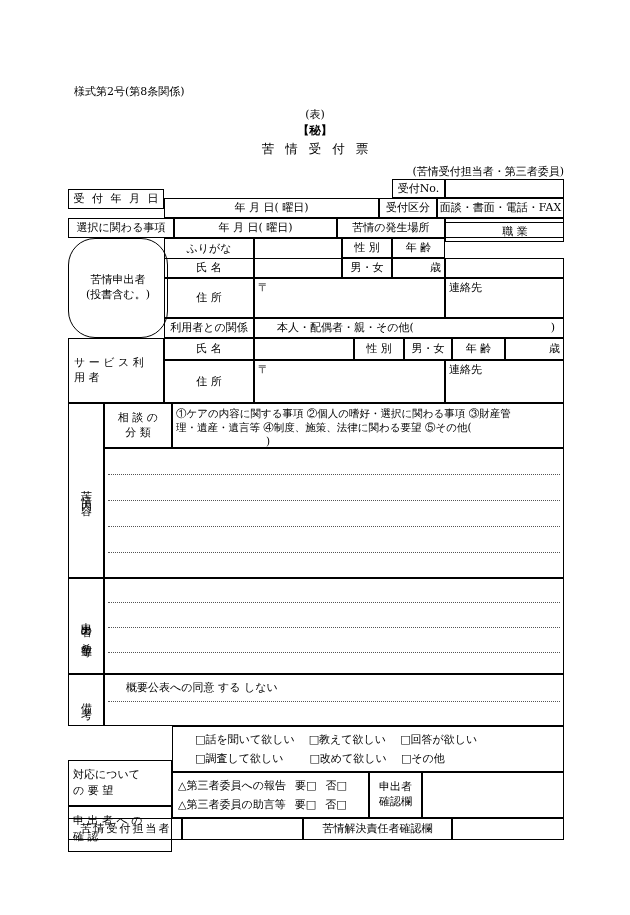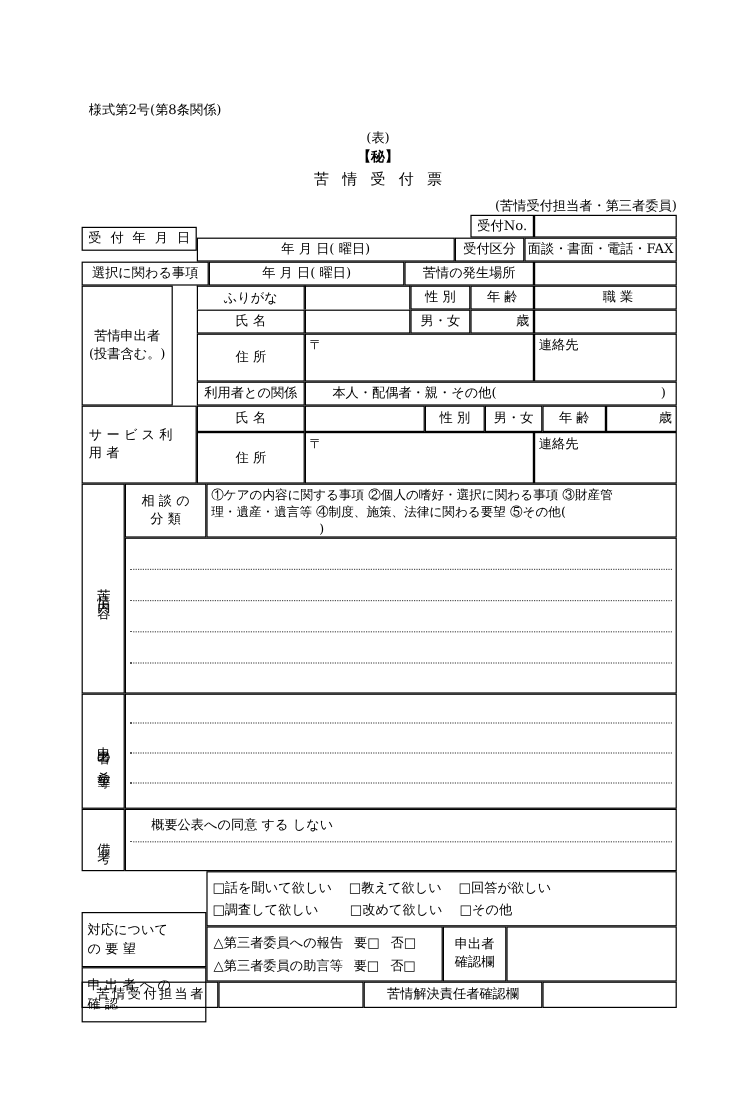--- a/index.html
+++ b/index.html
@@ -119,30 +119,30 @@
   </div>
   <div class="cell c" style="left:164px; top:198px; width:215px; height:20px;">年     月     日(   曜日)</div>
   <div class="cell c" style="left:379px; top:198px; width:58px; height:20px;">受付区分</div>
   <div class="cell c" style="left:437px; top:198px; width:127px; height:20px;">面談・書面・電話・FAX</div>
 
   <div class="cell c" style="left:68px; top:218px; width:106px; height:20px;">選択に関わる事項</div>
   <div class="cell c" style="left:174px; top:218px; width:163px; height:20px;">年   月   日(   曜日)</div>
   <div class="cell c" style="left:337px; top:218px; width:108px; height:20px;">苦情の発生場所</div>
   <div class="cell l" style="left:445px; top:218px; width:119px; height:20px;"></div>
 
-  <div class="cell two" style="left:68px; top:238px; width:76px; height:100px;">
+  <div class="cell two" style="left:68px; top:238px; width:100px; height:100px;border-radius:27px;">
     <div>苦情申出者</div>
     <div>(投書含む。)</div>
   </div>
 
   <div class="cell c" style="left:164px; top:238px; width:90px; height:20px; border-bottom:none;">ふりがな</div>
   <div class="cell l" style="left:254px; top:238px; width:88px; height:20px; border-bottom:none;"></div>
   <div class="cell c" style="left:342px; top:238px; width:50px; height:20px;">性   別</div>
   <div class="cell c" style="left:392px; top:238px; width:53px; height:20px;">年  齢</div>
-  <div class="cell c" style="left:445px; top:238px; width:119px; height:20px;padding-left:24px;">職     業</div>
+  <div class="cell c" style="left:445px; top:222px; width:119px; height:20px;padding-left:24px;">職     業</div>
 
   <div class="cell c" style="left:164px; top:258px; width:90px; height:20px;">氏     名</div>
   <div class="cell l" style="left:254px; top:258px; width:88px; height:20px;"></div>
   <div class="cell c" style="left:342px; top:258px; width:50px; height:20px;">男・女</div>
   <div class="cell r" style="left:392px; top:258px; width:53px; height:20px;">歳</div>
   <div class="cell l" style="left:445px; top:258px; width:119px; height:20px;"></div>
 
   <div class="cell c" style="left:164px; top:278px; width:90px; height:40px;">住     所</div>
   <div class="cell top l" style="left:254px; top:278px; width:191px; height:40px;">
     <span>〒</span>
@@ -212,21 +212,21 @@
   </div>
   <div class="cell l top" style="left:104px; top:674px; width:460px; height:52px; padding-top:6px;">
     <span style="padding-left:18px;">概要公表への同意        する        しない</span>
   </div>
   <div class="dotline" style="left:108px; top:701px; width:452px;"></div>
 
   <div class="cell twoleft" style="left:68px; top:726px; width:104px; height:46px; padding:0 4px;">
     <div>対応について</div>
     <div>の     要     望</div>
   </div>
-  <div class="cell" style="left:172px; top:726px; width:392px; height:46px; display:block; padding:4px 0 0 4px; line-height:1.7;">
+  <div class="cell" style="left:172px; top:726px; width:392px; height:46px; display:block; padding:4px 0 0 22px; line-height:1.7;">
     <div>
       <span class="chk">□話を聞いて欲しい</span><span class="gap-a"></span><span class="chk">□教えて欲しい</span><span class="gap-a"></span><span class="chk">□回答が欲しい</span>
     </div>
     <div>
       <span class="chk">□調査して欲しい</span><span class="gap-c"></span><span class="chk">□改めて欲しい</span><span class="gap-a"></span><span class="chk">□その他</span>
     </div>
   </div>
 
   <div class="cell twoleft" style="left:68px; top:772px; width:104px; height:46px; padding:0 4px;">
     <div>申 出 者 へ の</div>

